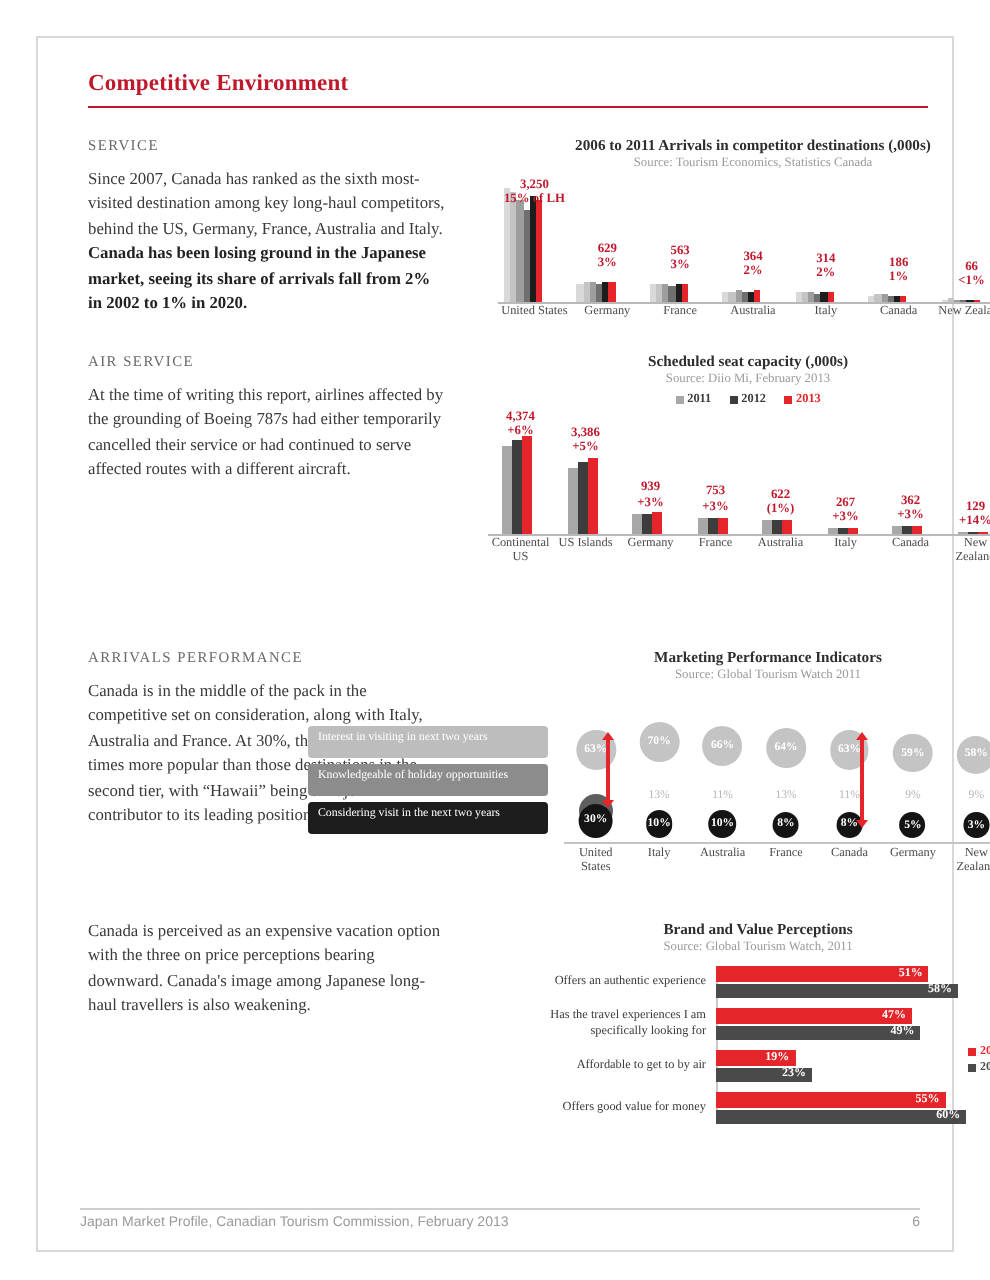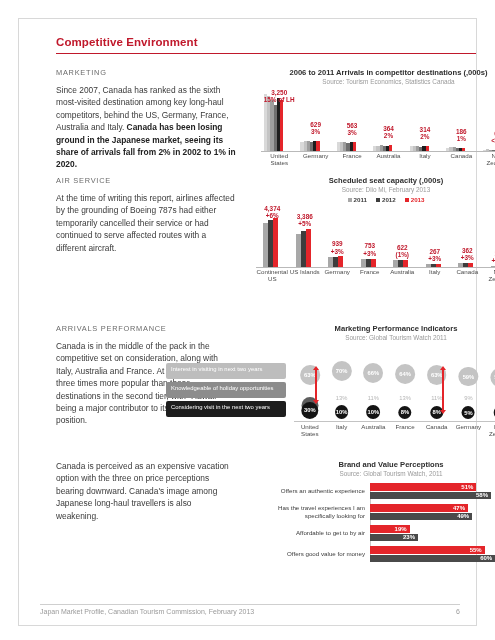--- a/index.html
+++ b/index.html
@@ -15,21 +15,21 @@
     position:relative;
     width:495px; height:640px;
     background:#fff;
   }
   
   .page-frame {
     position:absolute; left:18px; top:18px; right:18px; bottom:14px;
     border:1px solid #d8d8d8;
     pointer-events:none;
   }
-  .content { position:absolute; left:56px; top:36px; width:420px; }
+  .content { position:absolute; left:44px; top:36px; width:420px;font-family:Liberation Serif, serif; }
 
   
   .section-title {
     color:#c0182b;
     font-size:11.5px;
     font-weight:700;
     letter-spacing:.1px;
     padding-bottom:5px;
   }
   .title-rule { border-bottom:1.4px solid #c0182b; width:420px; margin-bottom:14px; }
@@ -124,21 +124,21 @@
 <div class="page">
   <div class="page-frame"></div>
 
   <div class="content">
 
     <div class="section-title">Competitive Environment</div>
     <div class="title-rule"></div>
 
     <div class="row" style="height:108px;">
       <div class="leftcol">
-        <div class="kicker">MARKETING</div>
+        <div class="kicker">SERVICE</div>
         <p class="body-text"><span>Since 2007, Canada has ranked as the sixth most-visited destination among key long-haul competitors, behind the US, Germany, France, Australia and Italy. </span><b>Canada has been losing ground in the Japanese market, seeing its share of arrivals fall from 2% in 2002 to 1% in 2020.</b></p>
       </div>
 
       <div id="chart1">
         <div class="chart-title">2006 to 2011 Arrivals in competitor destinations (,000s)</div>
         <div class="chart-source">Source: Tourism Economics, Statistics Canada</div>
         <div class="plot" id="c1plot">
             <div class="grp" style="left: 3px;">
               <div class="bar" style="background: rgb(217, 217, 217); height: 57.2632px;"></div>
               <div class="bar" style="background: rgb(196, 196, 196); height: 55.3508px;"></div>

